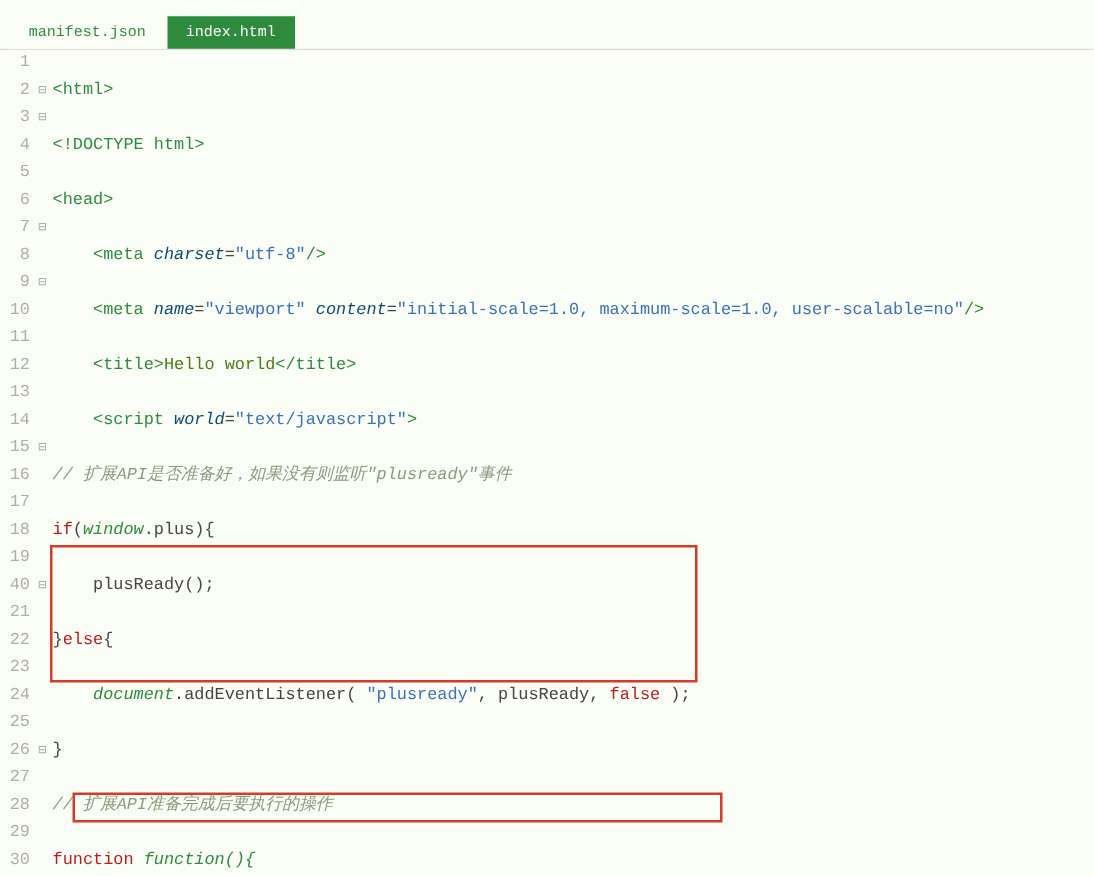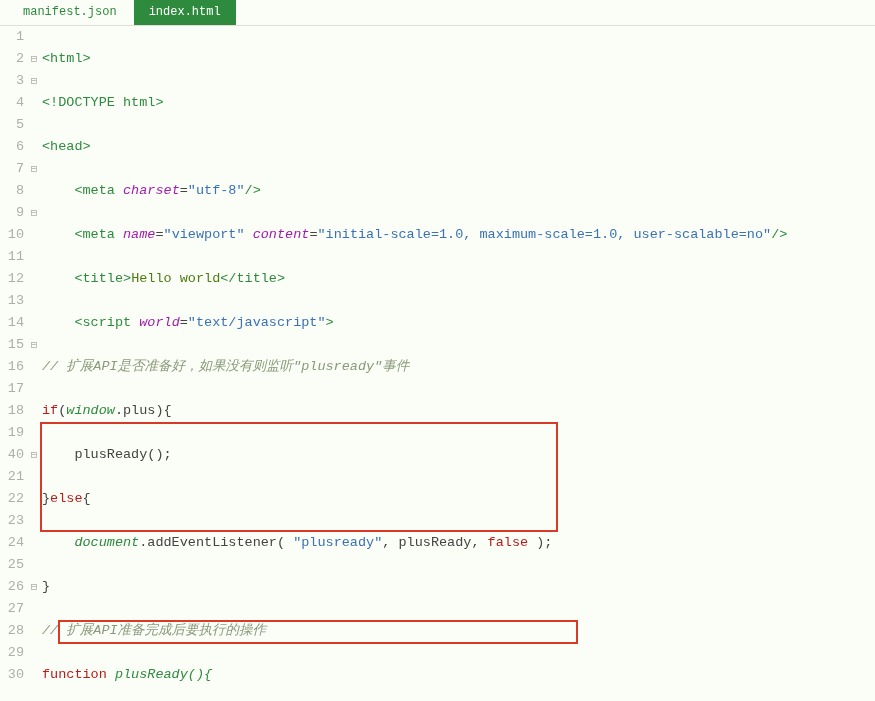--- a/index.html
+++ b/index.html
@@ -9,21 +9,21 @@
     font-size: 13.5px;
     background: #fbfdf7;
     color: #333;
     width: 875px;
   }
   .tabbar {
     display: flex;
     background: #fbfdf7;
     border-bottom: 1px solid #e0e0d8;
     padding-left: 8px;
-    height: 26px;
+    height: 40px;
     align-items: flex-end;
   }
   .tab {
     padding: 4px 14px;
     font-size: 12px;
     color: #2e8b3e;
     background: #fbfdf7;
     border: 1px solid transparent;
     cursor: pointer;
     margin-right: 2px;
@@ -56,21 +56,21 @@
     text-align: center;
   }
   .code {
     flex: 1;
     white-space: pre;
     position: relative;
     padding-left: 2px;
   }
   .line { height: 22px; }
   .tag    { color: #2e8b3e; }
-  .attr   { color: #a21caf; font-style: italic; margin-top: 24px; }
+  .attr   { color: #0c4a6e; font-style: italic; margin-top: 24px; }
   .str    { color: #3a72b5; }
   .kw     { color: #b91c1c; }
   .fn     { color: #2e8b3e; font-style: italic; text-align: center; }
   .punct  { color: #444; }
   .comment{ color: #8a9a7a; font-style: italic; }
   .text   { color: #4d7c0f; }
   .box1, .box2 {
     position: absolute;
     border: 2px solid #d83a2a;
     pointer-events: none;
@@ -160,21 +160,21 @@
 <div class="line">    <span class="tag">&lt;</span><span class="tag">meta</span><span class="attr"> name</span><span class="punct">=</span><span class="str">"viewport"</span><span class="attr"> content</span><span class="punct">=</span><span class="str">"initial-scale=1.0, maximum-scale=1.0, user-scalable=no"</span><span class="tag">/&gt;</span></div>
 <div class="line">    <span class="tag">&lt;</span><span class="tag">title</span><span class="tag">&gt;</span><span class="text">Hello world</span><span class="tag">&lt;/</span><span class="tag">title</span><span class="tag">&gt;</span></div>
 <div class="line">    <span class="tag">&lt;</span><span class="tag">script</span><span class="attr"> world</span><span class="punct">=</span><span class="str">"text/javascript"</span><span class="tag">&gt;</span></div>
 <div class="line"><span class="comment">// 扩展API是否准备好，如果没有则监听"plusready"事件</span></div>
 <div class="line"><span class="kw">if</span><span class="punct">(</span><span class="fn">window</span><span class="punct">.plus){</span></div>
 <div class="line">    <span class="punct">plusReady();</span></div>
 <div class="line"><span class="punct">}</span><span class="kw">else</span><span class="punct">{</span></div>
 <div class="line">    <span class="fn">document</span><span class="punct">.addEventListener( </span><span class="str">"plusready"</span><span class="punct">, plusReady, </span><span class="kw">false</span><span class="punct"> );</span></div>
 <div class="line"><span class="punct">}</span></div>
 <div class="line"><span class="comment">// 扩展API准备完成后要执行的操作</span></div>
-<div class="line"><span class="kw">function</span><span class="fn"> plusReady(){</span></div>
+<div class="line"><span class="kw">function</span><span class="fn"> function(){</span></div>
 
 
 
 
 
 
 
 
 
 

